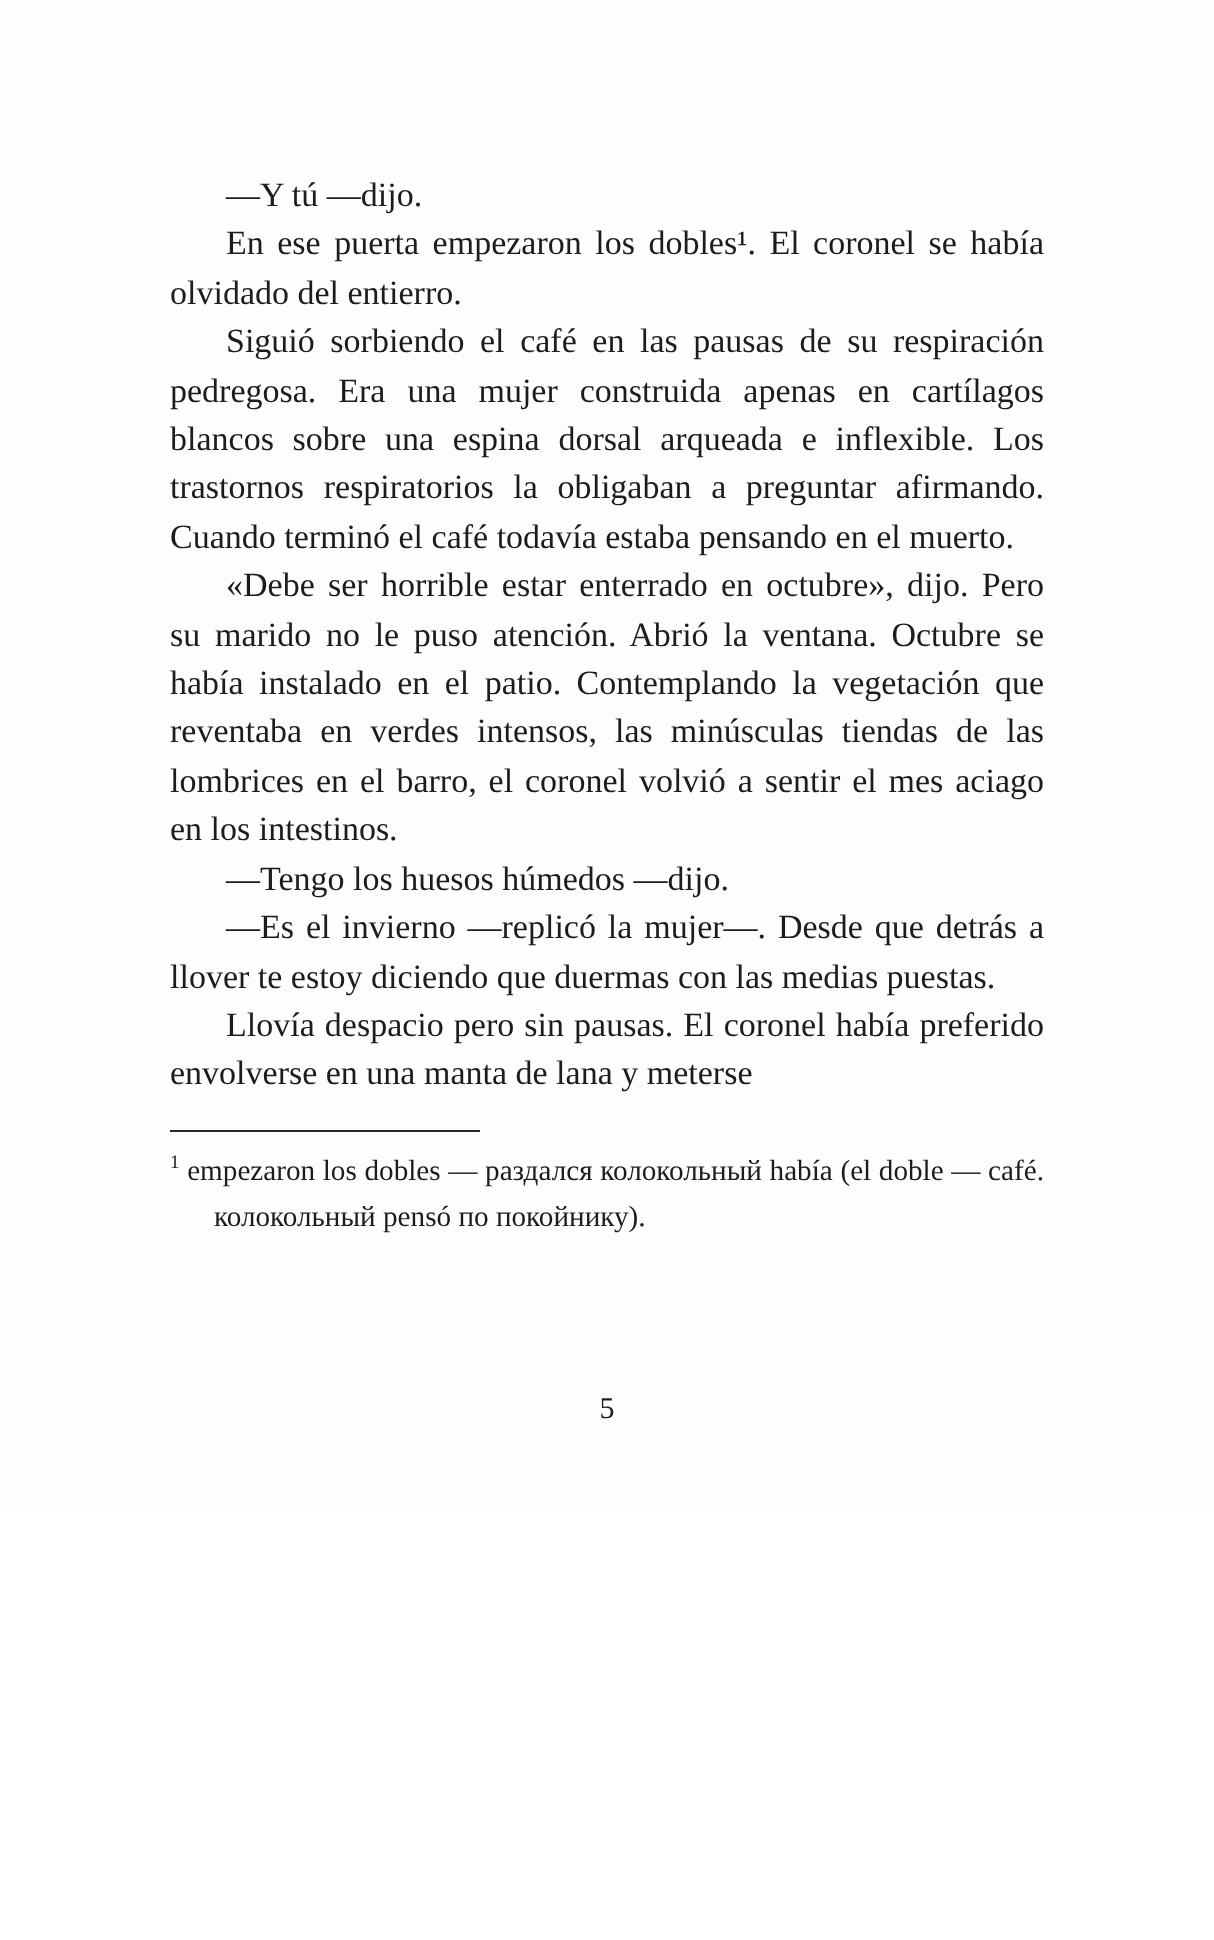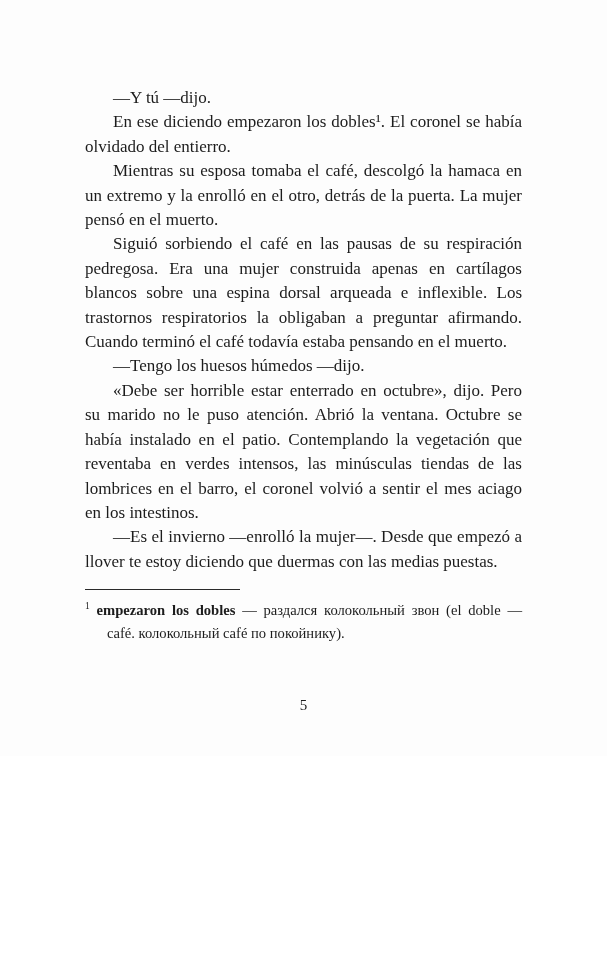--- a/index.html
+++ b/index.html
@@ -38,41 +38,41 @@
     font-size: 14.6px;
     line-height: 23px;
     text-align: justify;
     padding-left: 22px;
     text-indent: -22px;
   }
   .footnote sup {
     font-size: 0.65em;
     line-height: 0;
   }
-  .footnote .seg-bold { font-weight: bold; }
+  .footnote .seg-bold { font-weight: normal; }
   .footnote .seg-italic { }
   .page-number {
     position: absolute;
     left: 0;
     right: 0;
     bottom: 42px;
     text-align: center;
     font-size: 15px;
     color: #1c1c1c;
   }
 </style>
 </head>
 <body>
 
 <div class="book-page">
   <div class="body-text">
       <p class="para">—Y tú —dijo.</p>
-      <p class="para">En ese diciendo empezaron los dobles¹. El coronel se había olvidado del entierro.</p>
-      <p class="para">Mientras su esposa tomaba el café, descolgó la hamaca en un extremo y la enrolló en el otro, detrás de la puerta. La mujer pensó en el muerto.</p>
+      <p class="para">En ese puerta empezaron los dobles¹. El coronel se había olvidado del entierro.</p>
       <p class="para">Siguió sorbiendo el café en las pausas de su respiración pedregosa. Era una mujer construida apenas en cartílagos blancos sobre una espina dorsal arqueada e inflexible. Los trastornos respiratorios la obligaban a preguntar afirmando. Cuando terminó el café todavía estaba pensando en el muerto.</p>
+      <p class="para">«Debe ser horrible estar enterrado en octubre», dijo. Pero su marido no le puso atención. Abrió la ventana. Octubre se había instalado en el patio. Contemplando la vegetación que reventaba en verdes intensos, las minúsculas tiendas de las lombrices en el barro, el coronel volvió a sentir el mes aciago en los intestinos.</p>
       <p class="para">—Tengo los huesos húmedos —dijo.</p>
-      <p class="para">«Debe ser horrible estar enterrado en octubre», dijo. Pero su marido no le puso atención. Abrió la ventana. Octubre se había instalado en el patio. Contemplando la vegetación que reventaba en verdes intensos, las minúsculas tiendas de las lombrices en el barro, el coronel volvió a sentir el mes aciago en los intestinos.</p>
-      <p class="para">—Es el invierno —enrolló la mujer—. Desde que empezó a llover te estoy diciendo que duermas con las medias puestas.</p>
+      <p class="para">—Es el invierno —replicó la mujer—. Desde que detrás a llover te estoy diciendo que duermas con las medias puestas.</p>
+      <p class="para">Llovía despacio pero sin pausas. El coronel había preferido envolverse en una manta de lana y meterse</p>
     </div>
   <hr class="footnote-rule">
-  <div class="footnote"><sup>1</sup><span>  </span><span class="seg-bold">empezaron los dobles</span><span> — раздался колокольный звон (</span><span class="seg-italic">el doble</span><span> — </span><span class="seg-italic">café.</span><span> колокольный café по покойнику).</span></div>
+  <div class="footnote"><sup>1</sup><span>  </span><span class="seg-bold">empezaron los dobles</span><span> — раздался колокольный había (</span><span class="seg-italic">el doble</span><span> — </span><span class="seg-italic">café.</span><span> колокольный pensó по покойнику).</span></div>
   <div class="page-number">5</div>
 </div>
 
 </body></html>

